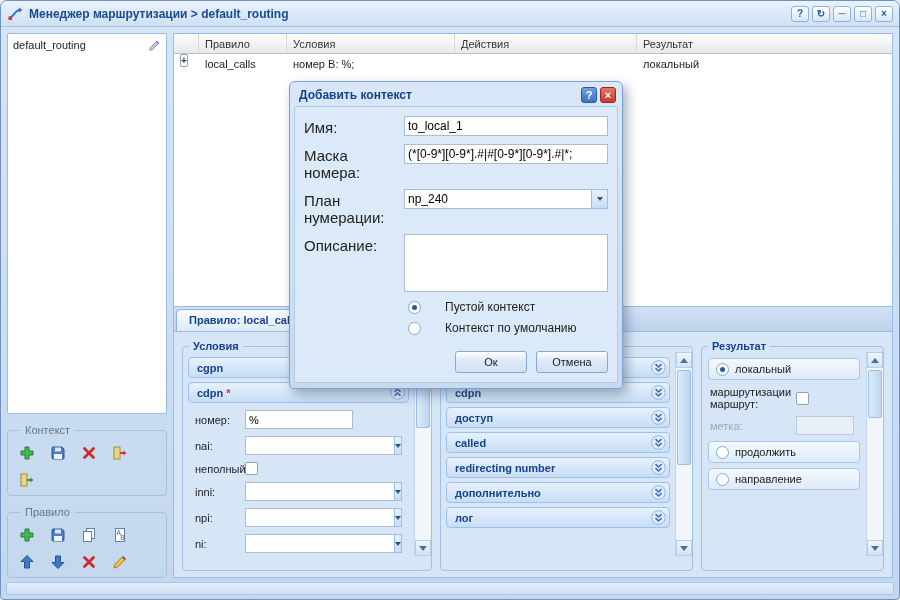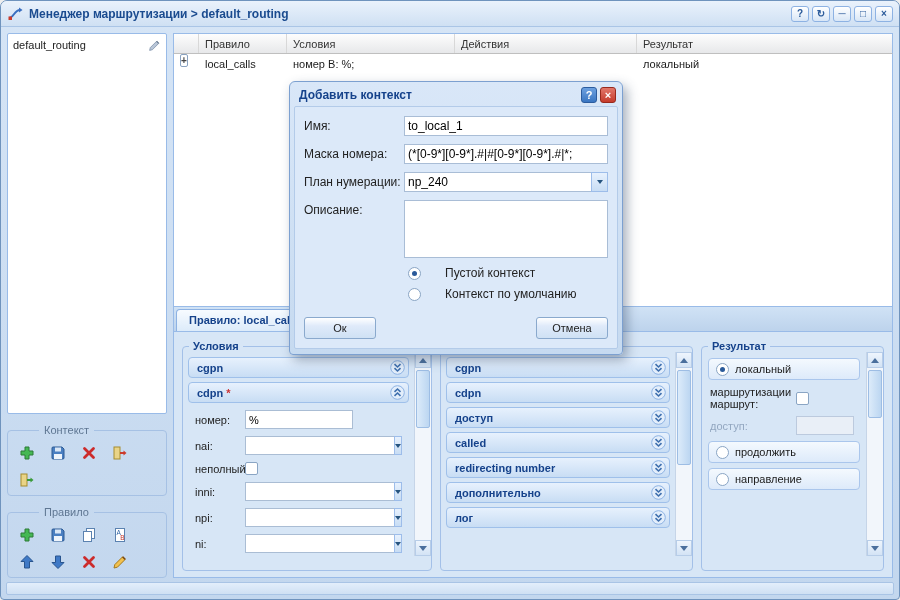--- a/index.html
+++ b/index.html
@@ -10,21 +10,21 @@
 .title{font-size:12px;font-weight:bold;color:#1a4b8f}
 .tb-tools{margin-left:auto;display:flex;gap:3px}
 .tb-tool{width:18px;height:16px;border:1px solid #8db2e3;border-radius:3px;background:linear-gradient(#fff,#d8e6f6);color:#2a5a9a;font-size:10px;font-weight:bold;display:flex;align-items:center;justify-content:center;cursor:default}
 .client{position:absolute;left:6px;right:6px;top:32px;bottom:21px;display:flex;gap:6px}
 
 .sidebar{width:160px;display:flex;flex-direction:column}
 .list-panel{flex:1;border:1px solid #99bbe8;background:#fff;border-radius:2px;overflow:hidden}
 .list-row{height:22px;display:flex;align-items:center;padding:0 5px;font-size:11px;color:#222}
 .list-row .sp,.sec-bar .sp{flex:1}
 fieldset.tgroup{margin-top:10px;border:1px solid #a6c1e4;border-radius:4px;padding:7px 4px 5px}
-fieldset.tgroup legend{margin-left:27px;padding:0 5px;font-size:11px;color:#5f7793}
+fieldset.tgroup legend{margin-left:8px;padding:0 5px;font-size:11px;color:#5f7793}
 .icon-row{display:flex;gap:9px;padding:0 4px}
 .icon-row+.icon-row{margin-top:7px}
 .tbtn{width:22px;height:20px;display:flex;align-items:center;justify-content:center;border-radius:3px;cursor:default}
 
 .main{flex:1;display:flex;flex-direction:column;min-width:0}
 .grid-hdr{height:21px;display:flex;border:1px solid #99bbe8;border-bottom:1px solid #bfbfbf;background:linear-gradient(#fdfdfd,#e7e8ea);font-size:11px;color:#333}
 .gh-cell{border-right:1px solid #d8d8d8;padding:4px 0 0 6px;height:100%;overflow:hidden}
 .col-exp{width:25px}.col-rule{width:88px}.col-cond{width:168px}.col-act{width:182px}.col-res{flex:1;border-right:none}
 .grid-row{height:21px;display:flex;background:#fff;border-left:1px solid #99bbe8;border-right:1px solid #99bbe8;font-size:11px;color:#1a1a1a}
 .gr-cell{padding:4px 0 0 6px;overflow:hidden}
@@ -67,29 +67,29 @@
 .opt-bar{height:22px;margin:5px 6px;border:1px solid #aac6ec;border-radius:4px;background:linear-gradient(#f4f9fe,#ddeafa);display:flex;align-items:center;gap:6px;padding:0 7px;font-size:11px;color:#1a1a1a}
 
 .dialog{position:absolute;left:288px;top:80px;width:334px;border:1px solid #7ca0d0;border-radius:6px 6px 4px 4px;background:linear-gradient(#d9e7f8,#c6daf0);box-shadow:4px 5px 12px rgba(55,75,105,.45);padding:2px 4px 5px;z-index:20}
 .dlg-hd{height:22px;display:flex;align-items:center;padding:0 2px 0 5px}
 .dlg-title{font-size:12px;font-weight:bold;color:#15428b;flex:1}
 .dlg-tool{width:16px;height:16px;border-radius:3px;margin-left:3px;display:flex;align-items:center;justify-content:center;font-size:11px;font-weight:bold;cursor:default}
 .dlg-tool.help{background:linear-gradient(#6da1e0,#3a76c2);border:1px solid #2c5c9e;color:#fff}
 .dlg-tool.close{background:linear-gradient(#e2776a,#c53b2c);border:1px solid #97291d;color:#fff}
 .dlg-body{background:#dce9f9;border:1px solid #b3cbe9;border-radius:2px;padding:9px 9px 4px}
 .drow{display:flex;margin-bottom:8px}
-.drow label{width:100px;font-size:12px;color:#222;padding-top:3px;flex:none}
+.drow label{width:100px;font-size:15px;color:#222;padding-top:3px;flex:none}
 .dtxt{flex:1;height:20px;border:1px solid #a9bdd6;padding:0 3px;font-size:12px;font-family:inherit;background:#fff;min-width:0}
 .dcombo{flex:1;display:flex;min-width:0}
 .dcombo .dtxt{border-right:none}
 .dtrigger{width:17px;height:20px;border:1px solid #9dbdea;background:linear-gradient(#e7f1fd,#c8ddf4);display:flex;align-items:center;justify-content:center;flex:none}
 .dtrigger i{width:0;height:0;border:3px solid transparent;border-top:4px solid #26547f;margin-top:3px}
 .dta{flex:1;height:58px;border:1px solid #a9bdd6;resize:none;font:12px "Liberation Sans",sans-serif;padding:2px 3px;background:#fff}
 .dradio{display:flex;align-items:center;gap:24px;margin:7px 0 7px 104px;font-size:12px;color:#222}
-.dlg-ft{display:flex;justify-content:space-between;gap:3px;padding:9px 0 5px}
+.dlg-ft{display:flex;justify-content:flex-end;gap:9px;padding:9px 0 5px}
 .btn{min-width:72px;height:22px;border:1px solid #8aa9cd;border-radius:3px;background:linear-gradient(#ffffff,#dfeafa 40%,#cfe1f4);font-size:11px;color:#222;display:inline-flex;align-items:center;justify-content:center;padding:0 10px;cursor:default}
 .statusbar{position:absolute;left:5px;right:5px;bottom:4px;height:13px;border:1px solid #a9c4e5;border-radius:2px;background:linear-gradient(#e3eefb,#cfe0f3)}
 svg{display:block}
 </style>
 </head>
 <body>
 
 <div class="window">
 
   <div class="titlebar">
@@ -400,21 +400,21 @@
             <div class="fs-content">
               <div class="opt-bar">
                 <span class="radio on"></span>
                 <span>локальный</span>
               </div>
               <div class="rrow">
                 <span class="rlabel">маршрутизации маршрут:</span>
                 <span class="cb"></span>
               </div>
               <div class="rrow">
-                <span class="rlabel dim">доступ:</span>
+                <span class="rlabel dim">метка:</span>
                 <input class="rtxt dis" style="">
               </div>
               <div class="opt-bar">
                 <span class="radio"></span>
                 <span>продолжить</span>
               </div>
               <div class="opt-bar">
                 <span class="radio"></span>
                 <span>направление</span>
               </div>

